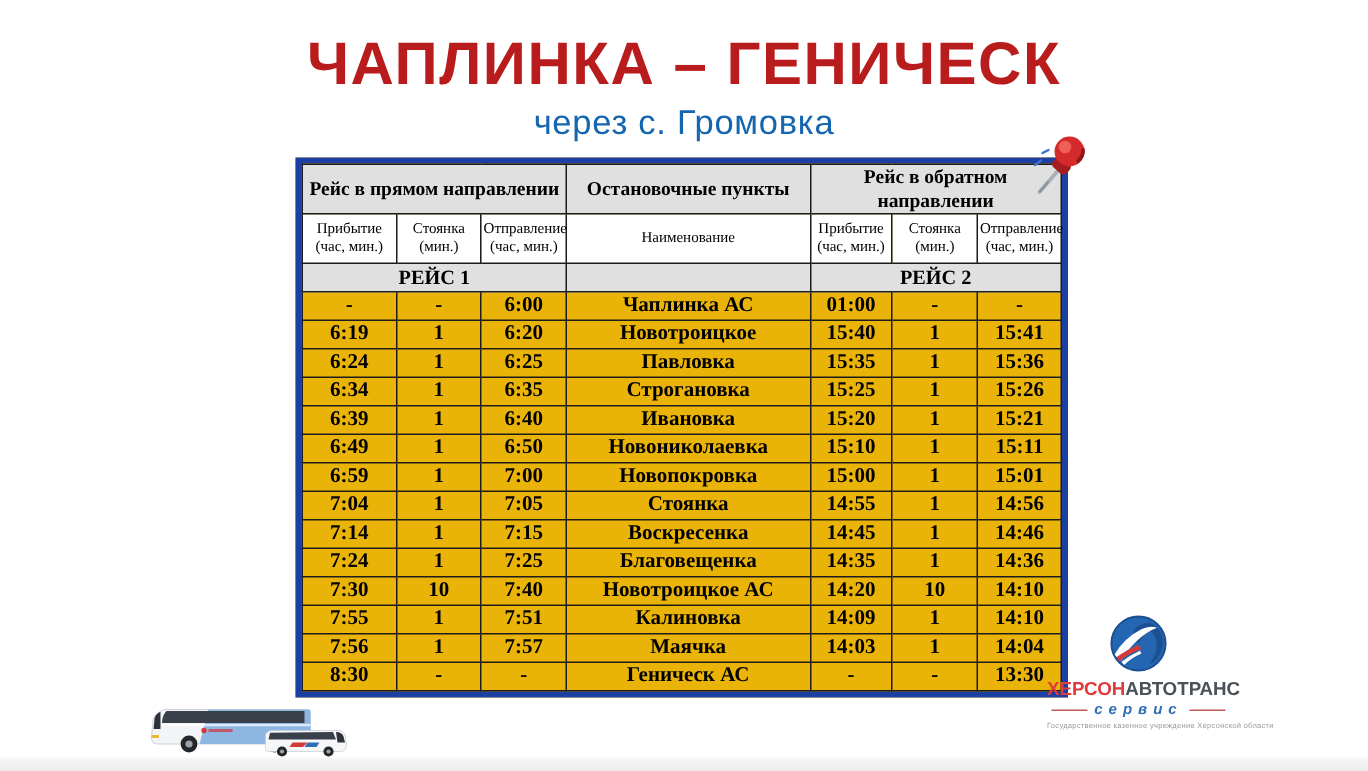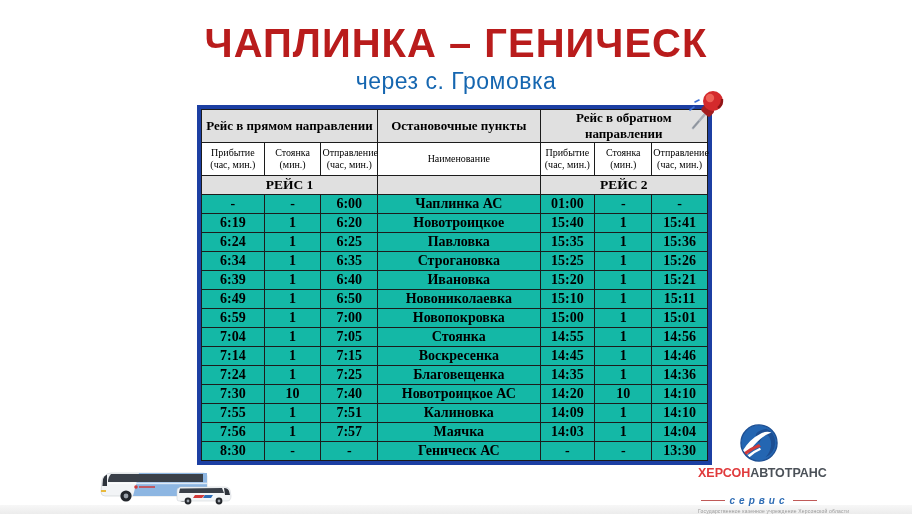--- a/index.html
+++ b/index.html
@@ -12,46 +12,46 @@
   .main-title{
     font-size:40px;font-weight:800;letter-spacing:1px;color:#b91c1c;
     font-family:"Liberation Sans",sans-serif;line-height:1.05;
   }
   .sub-title{
     font-size:23px;font-weight:400;color:#1566b0;margin-top:4px;letter-spacing:.5px;
   }
   
   .table-wrap{
     position:absolute;left:197px;top:105px;width:515px;
-    border:4px solid #1c3fa3;background:#14b8a6;box-sizing:border-box;
+    border:4px solid #1c3fa3;background:#eab308;box-sizing:border-box;
   }
   table{width:100%;border-collapse:collapse;table-layout:fixed;}
   th,td{
     border:1px solid #1c1c1c;text-align:center;vertical-align:middle;
     font-family:"Liberation Serif",serif;color:#000;padding:0 1px;box-sizing:border-box;
   }
   tr.group-row th{background:#e0e0e0;font-size:13px;font-weight:700;height:28px;}
   tr.sub-row th{background:#ffffff;font-size:10px;font-weight:400;line-height:1.2;height:33px;}
   tr.trip-row td{background:#e0e0e0;font-size:13.5px;font-weight:700;height:19px;margin-top:35px;}
   tbody.data-rows td{font-size:14px;font-weight:700;height:19px;}
   
   .pushpin{position:absolute;left:683px;top:88px;width:44px;height:48px;}
   
   .bus-big{position:absolute;left:99px;top:466px;width:110px;height:40px;}
   .bus-small{position:absolute;left:175px;top:482px;width:58px;height:24px;}
   .floor{position:absolute;left:0;bottom:0;width:912px;height:9px;
     background:linear-gradient(#f7f7f7,#ececec);}
   
-  .logo{position:absolute;left:698px;top:424px;width:122px;text-align:left;}
+  .logo{position:absolute;left:698px;top:410px;width:122px;text-align:left;}
   .logo-mark{width:38px;height:38px;display:block;margin:0 auto 4px auto;}
   .brand-line{font-size:12.5px;font-weight:800;letter-spacing:0;white-space:nowrap;}
   .brand-red{color:#e03a3c;}
   .brand-dark{color:#4b5158;}
   .service-line{
-    margin-top:15px;font-size:10px;font-style:italic;font-weight:700;
+    margin-top:2px;font-size:10px;font-style:italic;font-weight:700;
     color:#2f6db5;letter-spacing:4px;display:flex;align-items:center;justify-content:center;gap:5px;
   }
   .service-line::before,.service-line::after{
     content:"";display:inline-block;width:24px;height:0;border-top:1.5px solid #c05a58;
   }
   .tagline{margin-top:2px;font-size:5px;color:#9a9a9a;letter-spacing:.2px;white-space:nowrap;}
 </style>
 </head>
 <body>
 

